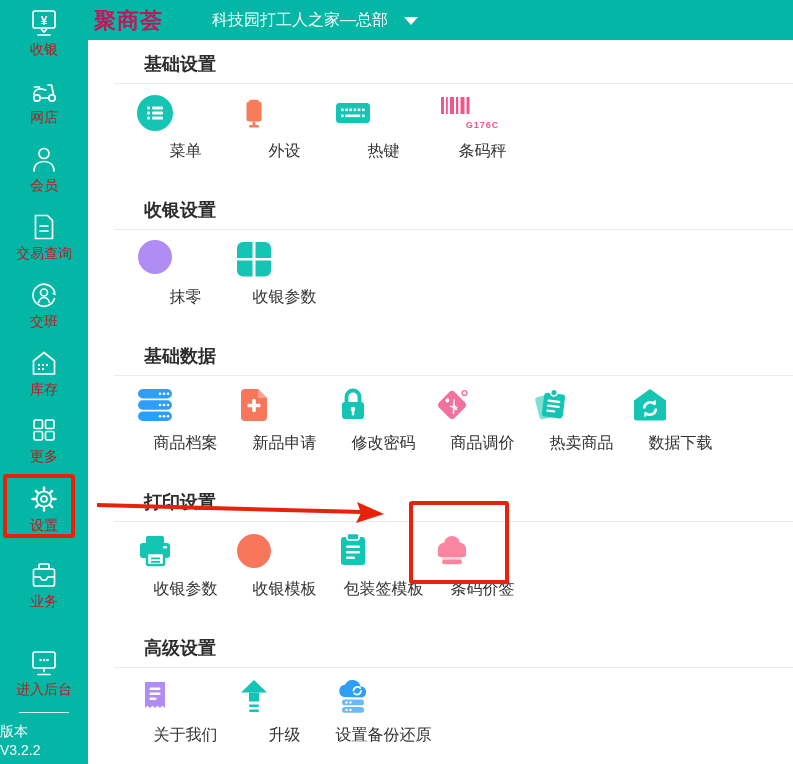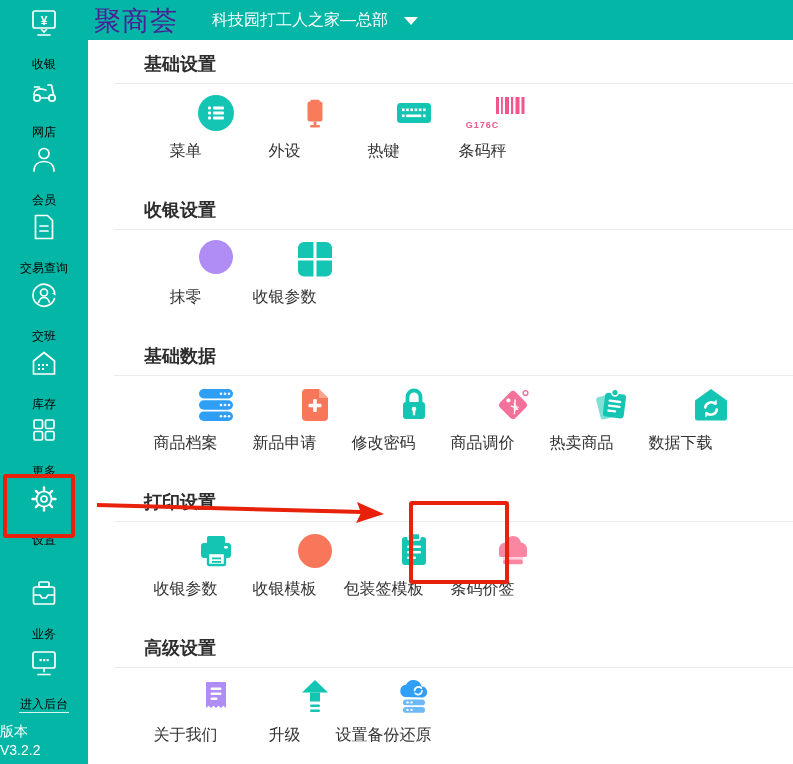--- a/index.html
+++ b/index.html
@@ -2,41 +2,41 @@
 <html><head>
 <meta charset="utf-8">
 <style>
   html,body{margin:0;padding:0;}
   body{width:793px;height:764px;font-family:"Liberation Sans","DejaVu Sans",sans-serif;background:#fff;overflow:hidden;}
   #app{position:relative;width:793px;height:764px;background:#fff;}
 
   
   .topbar{position:absolute;left:0;top:0;width:793px;height:40px;background:#04b6a6;z-index:2;}
   .sidebar{position:absolute;left:0;top:0;width:88px;height:764px;background:#04b6a6;z-index:3;}
-  .logo{position:absolute;left:94px;top:4px;height:34px;line-height:34px;color:#4c1d95;font-size:27px;font-weight:normal;letter-spacing:1px;z-index:4;}
+  .logo{position:absolute;left:94px;top:4px;height:34px;line-height:34px;color:#be185d;font-size:22px;font-weight:bold;letter-spacing:1px;z-index:4;}
   .store{position:absolute;left:212px;top:0;height:36px;line-height:40px;color:#fff;font-size:16px;z-index:4;cursor:pointer;}
   .store .caret{display:inline-block;width:0;height:0;border-left:7px solid transparent;border-right:7px solid transparent;border-top:8px solid #fff;margin-left:16px;vertical-align:middle;}
 
   
   .sb-item{position:absolute;left:0;width:88px;display:flex;flex-direction:column;align-items:center;cursor:pointer;z-index:4;}
   .sb-item .ic{width:30px;height:30px;}
-  .sb-label{margin-top:18px;color:#000000;font-size:12px;white-space:nowrap;}
+  .sb-label{margin-top:3px;color:#b91c1c;font-size:14px;white-space:nowrap;}
   .sb-0{top:8px}.sb-1{top:76px}.sb-2{top:144px}.sb-3{top:212px}.sb-4{top:280px}
-  .sb-5{top:348px}.sb-6{top:415px}.sb-7{top:484px}.sb-8{top:578px}.sb-9{top:648px}
+  .sb-5{top:348px}.sb-6{top:415px}.sb-7{top:484px}.sb-8{top:560px}.sb-9{top:648px}
   .sb-divider{position:absolute;left:19px;top:712px;width:50px;height:1px;background:rgba(255,255,255,.85);z-index:4;}
   .version{position:absolute;left:0;top:722px;width:68px;text-align:left;color:#fff;font-size:14px;line-height:19px;z-index:4;}
 
   
   .content{position:absolute;left:88px;top:40px;width:705px;z-index:1;padding-left:26px;}
   .section{padding-top:12px;margin-bottom:25px;}
   .section-title{margin:0 0 0 30px;font-size:18px;font-weight:bold;color:#2d2d2d;line-height:24px;}
   .h-divider{height:1px;background:#ebebeb;margin-top:7px;}
   .items{display:flex;padding:10px 0 0 22px;}
   .item{width:99px;display:flex;flex-direction:column;align-items:center;cursor:pointer;}
-  .icon-box{width:99px;height:38px;position:relative;display:flex;align-items:center;justify-content:flex-end;}
+  .icon-box{width:99px;height:38px;position:relative;display:flex;align-items:center;justify-content:flex-start;}
   .item-label{margin-top:9px;font-size:16px;color:#333;line-height:20px;white-space:nowrap;}
   .icon-center-text{position:absolute;left:0;top:0;width:99px;height:34px;display:flex;align-items:center;justify-content:center;color:#fff;font-weight:bold;pointer-events:none;}
   .t-ling{font-size:14px;}
   .t-yen{font-size:17px;}
   .sub-code{position:absolute;left:0;top:26px;width:99px;text-align:center;font-size:9px;font-weight:bold;color:#f2548c;letter-spacing:1px;line-height:10px;}
 
   
   .hl-box{position:absolute;border:4px solid #e8220a;border-radius:3px;box-sizing:border-box;z-index:6;pointer-events:none;}
   .hl-sidebar{left:3px;top:474px;width:72px;height:64px;}
   .hl-item{left:409px;top:501px;width:100px;height:83px;}

